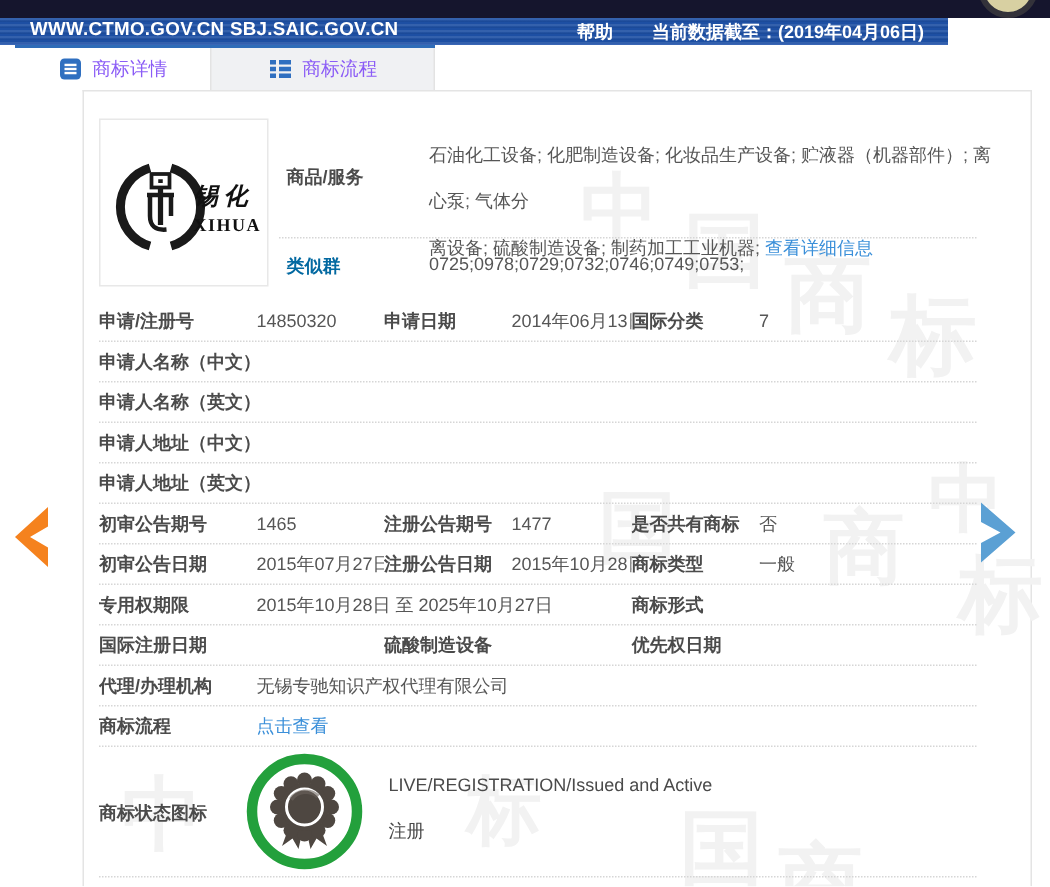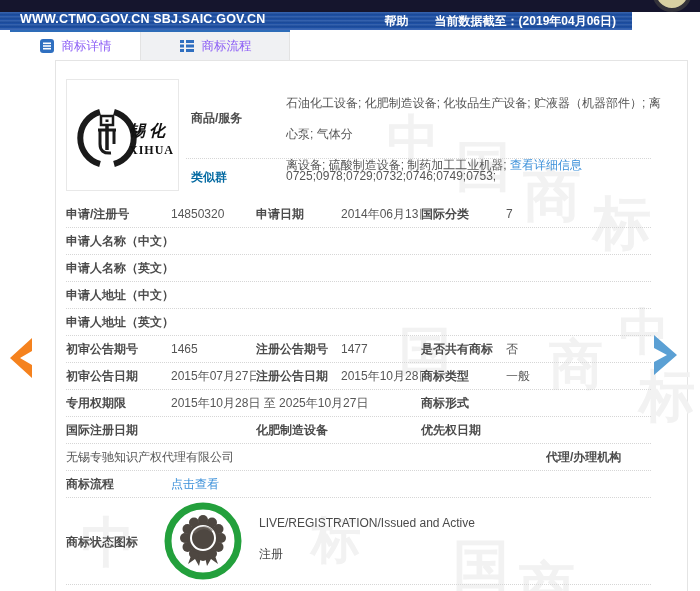--- a/index.html
+++ b/index.html
@@ -240,29 +240,29 @@
         <div class="row">
           <span class="cell lbl c-l1">专用权期限</span>
           <span class="cell val c-v1 span2">2015年10月28日 至 2025年10月27日</span>
           <span class="cell lbl c-l3">商标形式</span>
           <span class="cell val c-v3"></span>
         </div>
 
         <div class="row">
           <span class="cell lbl c-l1">国际注册日期</span>
           <span class="cell val c-v1"></span>
-          <span class="cell lbl c-l2">化肥制造设备</span>
+          <span class="cell lbl c-l2">硫酸制造设备</span>
           <span class="cell val c-v2"></span>
           <span class="cell lbl c-l3">优先权日期</span>
           <span class="cell val c-v3"></span>
         </div>
 
         <div class="row">
+          <span class="cell lbl c-l1">代理/办理机构</span>
           <span class="cell val c-v1 wide">无锡专驰知识产权代理有限公司</span>
-          <span class="cell lbl c-l1">代理/办理机构</span>
         </div>
 
         <div class="row">
           <span class="cell lbl c-l1">商标流程</span>
           <a href="#" class="cell link c-v1 wide">点击查看</a>
         </div>
 
         <div class="status-row">
           <span class="st-label">商标状态图标</span>
           <span class="st-badge">

